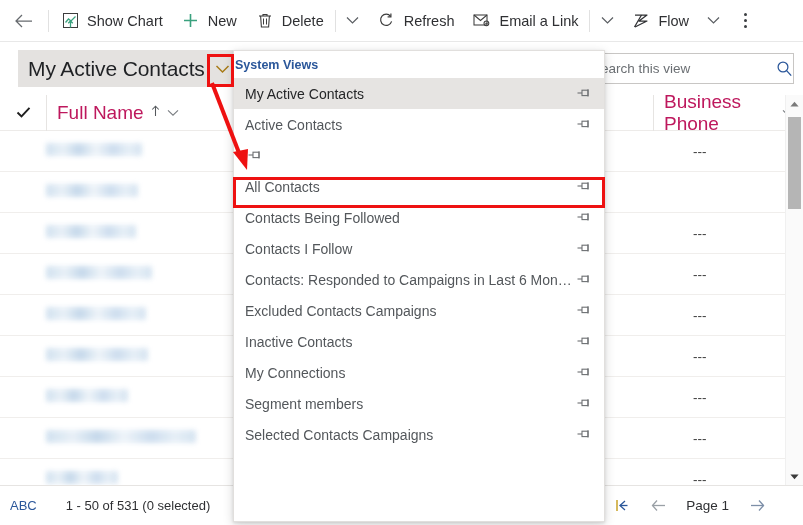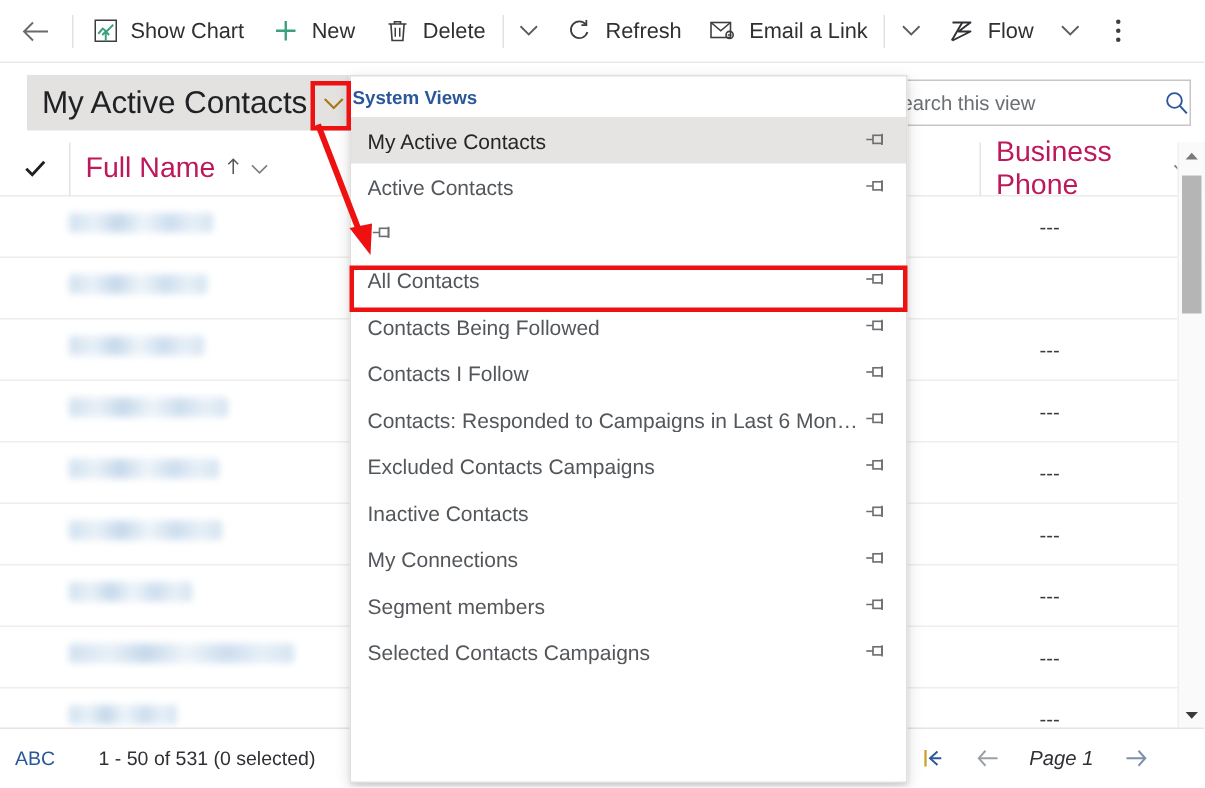--- a/index.html
+++ b/index.html
@@ -204,21 +204,21 @@
   .ft-abc {
     margin-left: 10px;
     font-size: 13px; color: #2b579a; cursor: pointer;
   }
   .ft-count {
     margin-left: 29px;
     font-size: 13px; color: #2f3033;
   }
   .ft-pager {
     margin-left: auto; margin-right: 30px;
-    display: flex; align-items: center; gap: 2px; font-style: italic;
+    display: flex; align-items: center; gap: 2px;
   }
   .pg-btn {
     width: 34px; height: 30px;
     display: flex; align-items: center; justify-content: center;
     color: #7d8387; cursor: pointer;
   }
   .pg-btn.active { color: #2b579a; }
   .pg-label { font-size: 13.5px; color: #2f3033; padding: 0 8px; }
 
   

